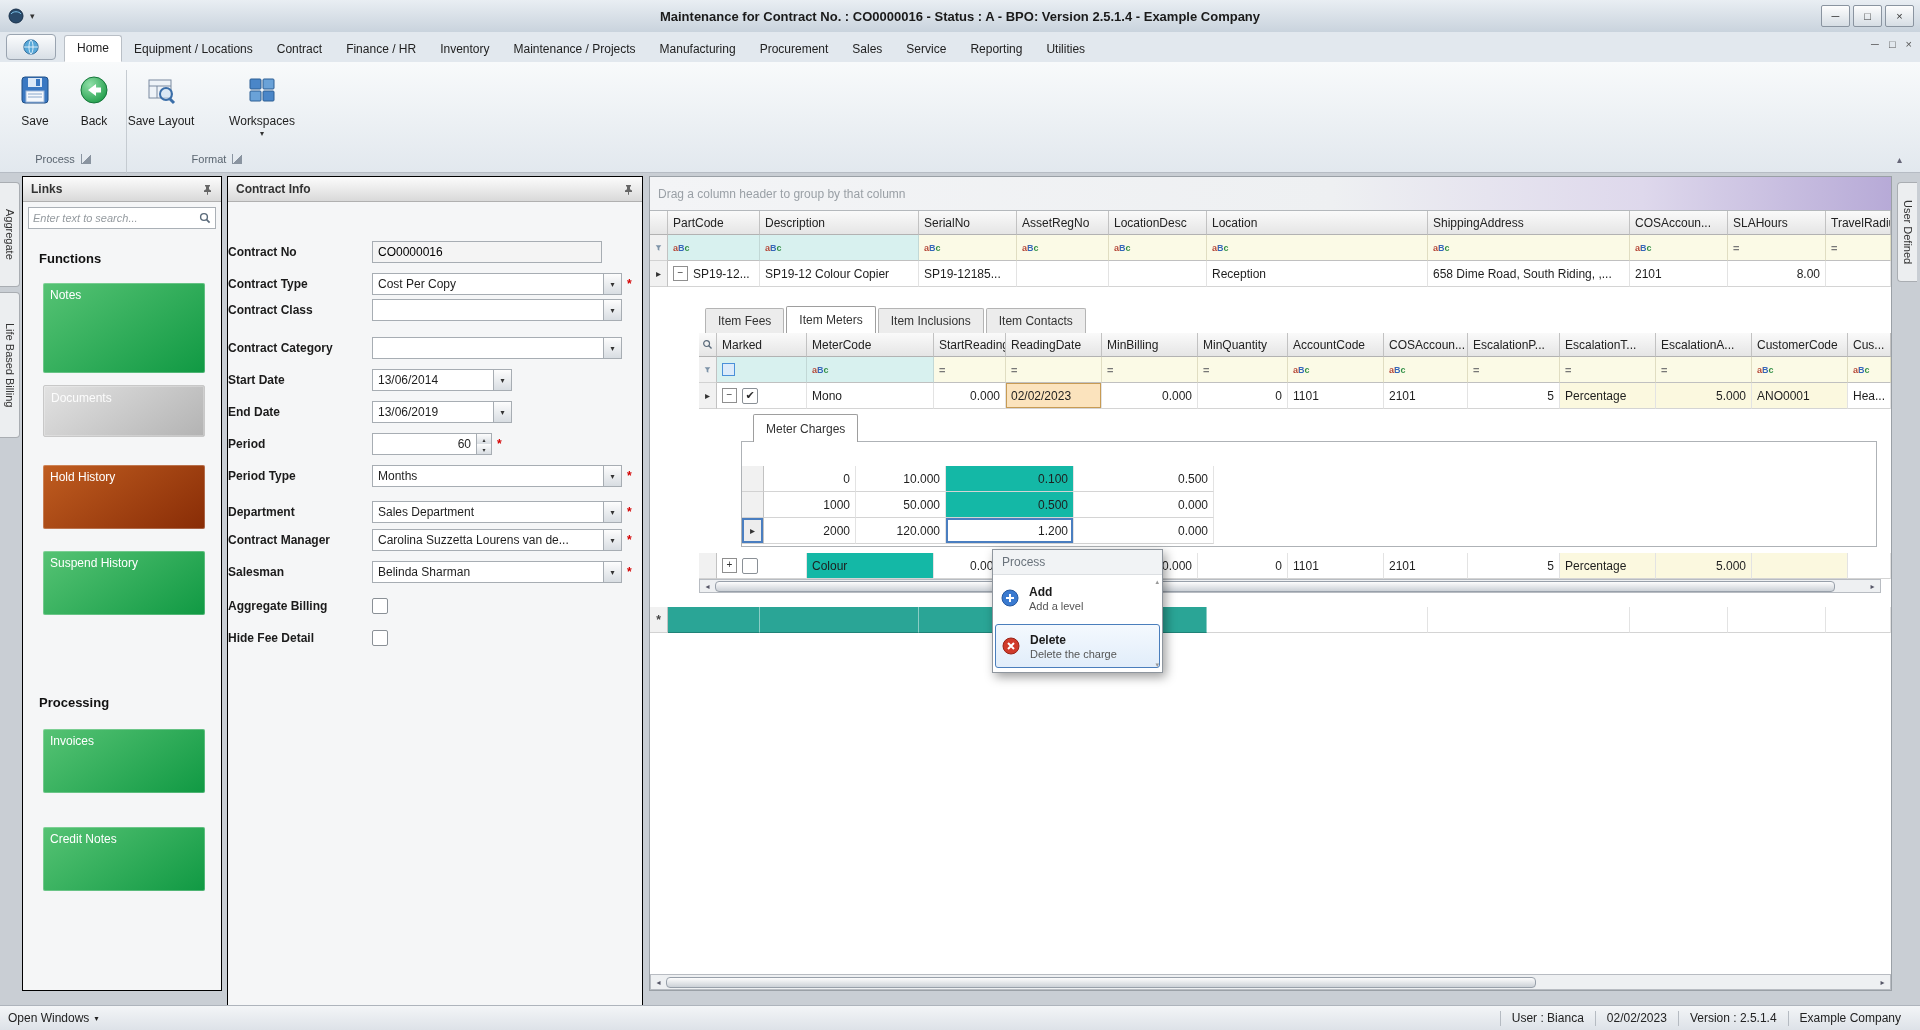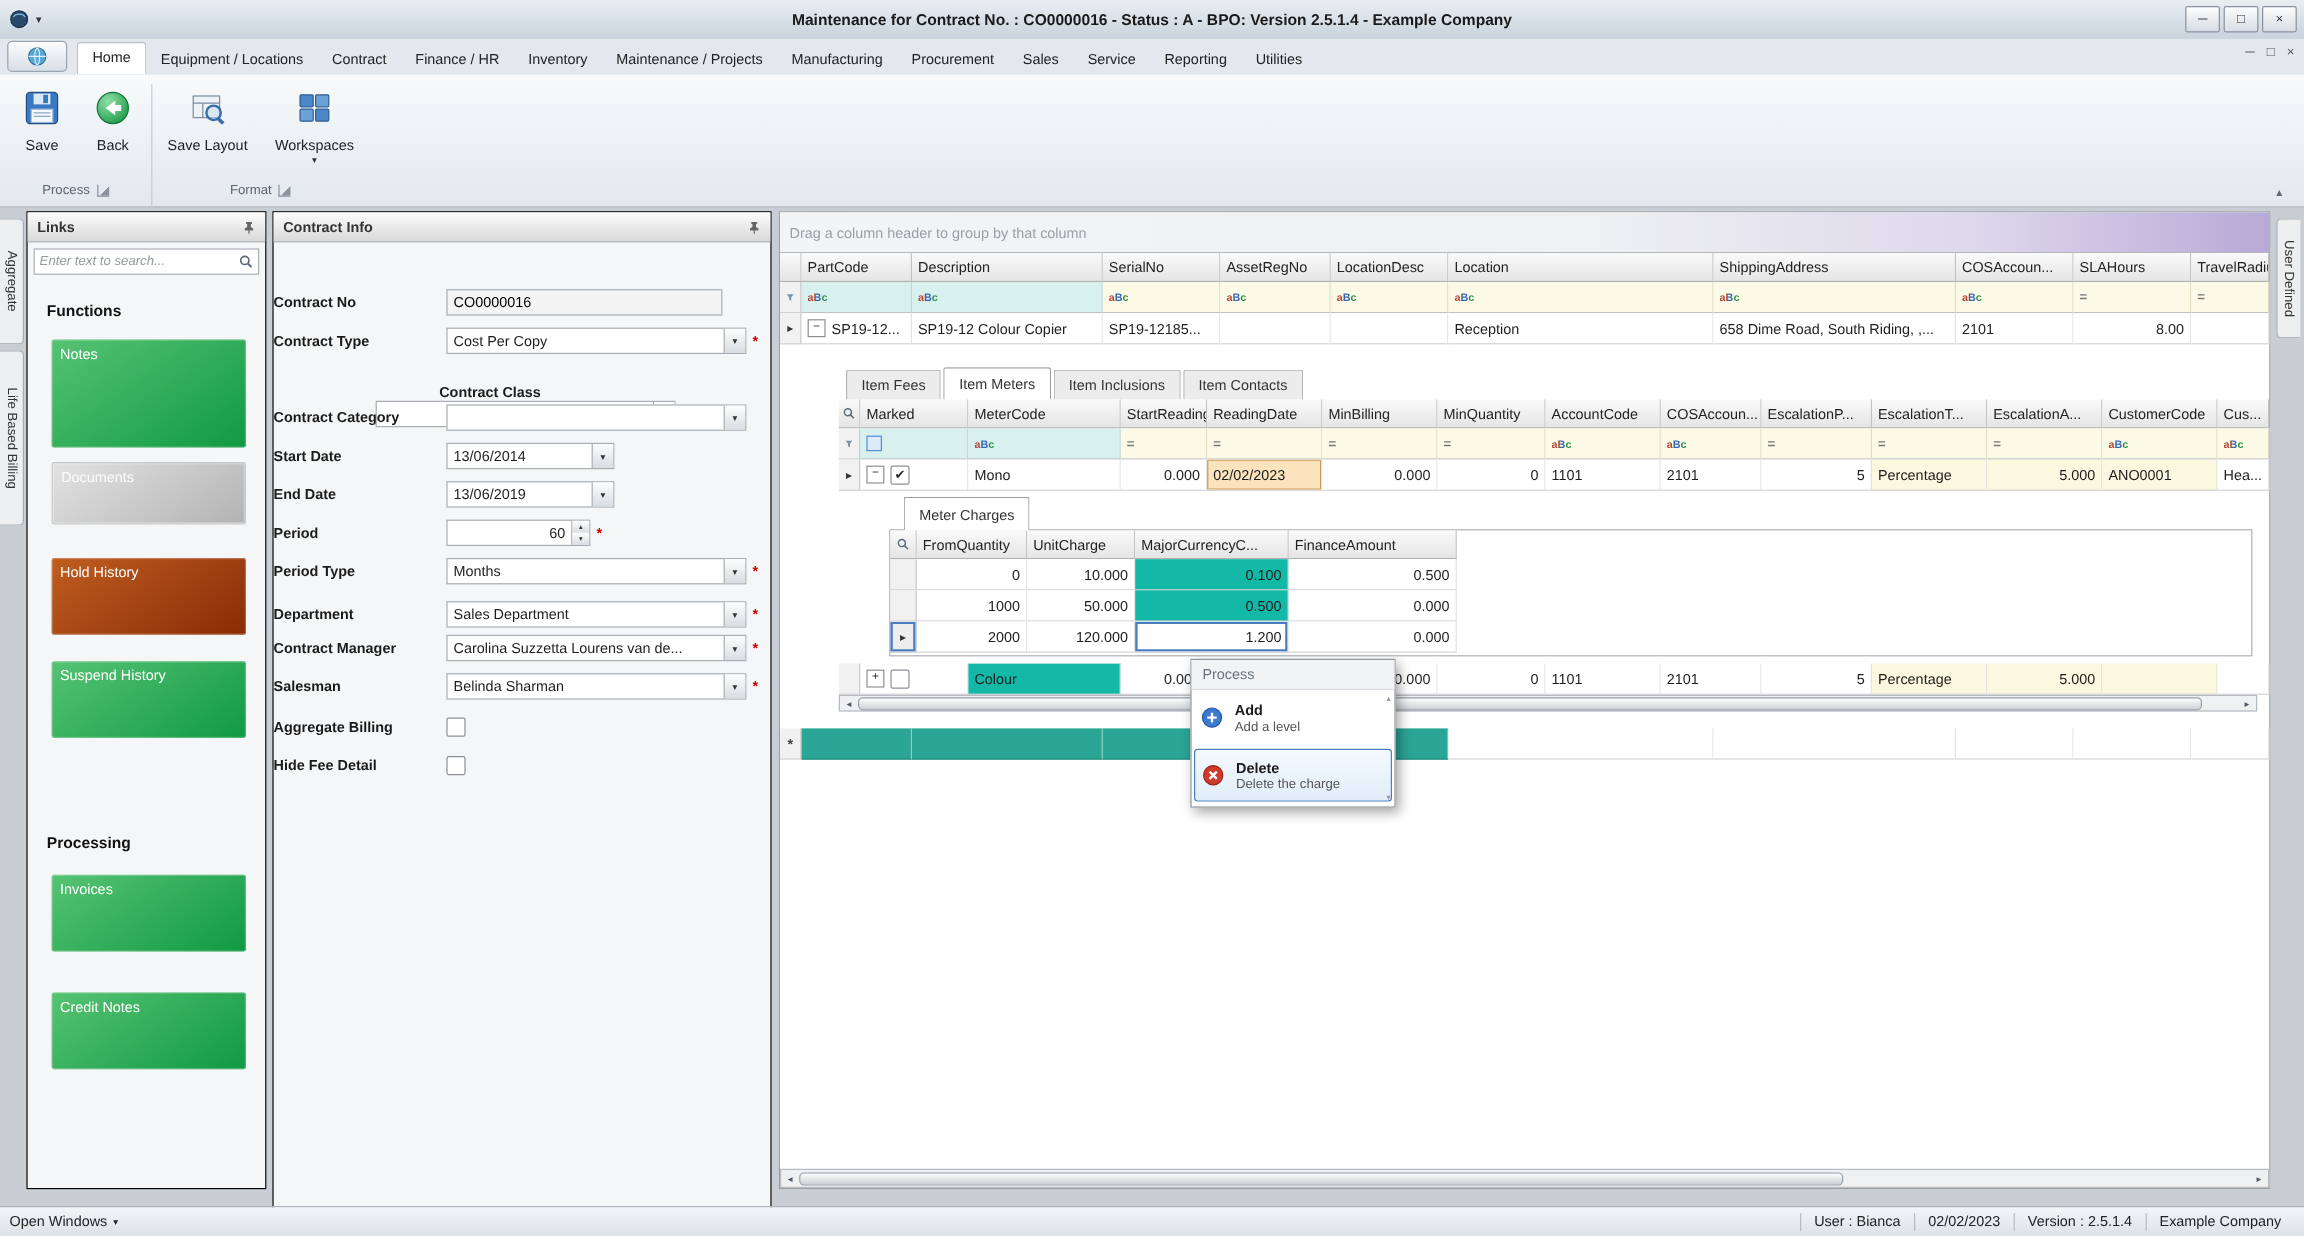--- a/index.html
+++ b/index.html
@@ -234,21 +234,21 @@
             <stop offset="0" stop-color="#90e0a8"></stop>
             <stop offset="1" stop-color="#1c9a46"></stop>
           </radialGradient>
         </defs>
       <circle cx="16" cy="16" r="13" fill="url(#gb)" stroke="#14763a"></circle>
       <path d="M18 10l-8 6 8 6v-3.5h5v-5h-5z" fill="#fff"></path>
     </svg>
     <span class="blabel">Back</span>
   </div>
   <div class="rsep" style="left:126px;"></div>
-  <div class="bigbtn" style="left:132px;width:82px;text-align:center;">
+  <div class="bigbtn" style="left:120px;width:82px;text-align:center;">
     <svg width="32" height="32" viewBox="0 0 32 32">
       <rect x="4" y="6" width="22" height="18" fill="#eef3f8" stroke="#7a8aa0"></rect>
       <line x1="4" y1="12" x2="26" y2="12" stroke="#7a8aa0"></line>
       <line x1="12" y1="12" x2="12" y2="24" stroke="#7a8aa0"></line>
       <circle cx="21" cy="20" r="6" fill="rgba(200,220,240,.55)" stroke="#3a6ea8" stroke-width="2"></circle>
       <line x1="25" y1="25" x2="29" y2="29" stroke="#3a6ea8" stroke-width="3"></line>
     </svg>
     <span class="blabel">Save Layout</span>
   </div>
   <div class="bigbtn" style="left:218px;width:88px;">
@@ -331,21 +331,21 @@
     <div class="fctl">
         <div class="fcombo" style="width:250px;">
       <span class="fval">Cost Per Copy</span>
       <span class="fdrop">
             <span>▾</span>
           </span>
     </div>
         <span class="req">*</span>
       </div>
   </div>
-  <div class="frow" style="top:143px;flex-direction:column;">
+  <div class="frow" style="top:122px;">
     <div class="flabel">Contract Class</div>
     <div class="fctl">
         <div class="fcombo" style="width:250px;">
       <span class="fval"></span>
       <span class="fdrop">
             <span>▾</span>
           </span>
     </div>
       </div>
   </div>
@@ -722,41 +722,20 @@
     <div class="c dc">
         <span>Hea...</span>
       </div>
   </div>
 
   <div class="dtabs" style="left:103px;top:238px;height:27px;z-index:2;">
     <span class="dtab active" style="height:27px;">Meter Charges</span>
   </div>
 
   <div id="cbox" class="abs" style="position:absolute;">
-    <div class="grow wC" style="left:0;top:0;width:1134px;height:24px;">
-      <div class="c hc" style="justify-content:center;padding:0 2px;">
-        <svg width="11" height="11" viewBox="0 0 12 12">
-            <circle cx="5" cy="5" r="3.2" fill="none" stroke="#5a6a7a" stroke-width="1.3"></circle>
-            <line x1="7.4" y1="7.4" x2="10.4" y2="10.4" stroke="#5a6a7a" stroke-width="1.5"></line>
-          </svg>
-      </div>
-      <div class="c hc">
-          <span>FromQuantity</span>
-        </div>
-      <div class="c hc">
-          <span>UnitCharge</span>
-        </div>
-      <div class="c hc">
-          <span>MajorCurrencyC...</span>
-        </div>
-      <div class="c hc">
-          <span>FinanceAmount</span>
-        </div>
-      <div class="fill"></div>
-    </div>
     <div class="grow wC" style="left:0;top:24px;width:1134px;height:26px;">
       <div class="c ic"></div>
       <div class="c dc n">
           <span>0</span>
         </div>
       <div class="c dc n">
           <span>10.000</span>
         </div>
       <div class="c dc n gcell">
           <span>0.100</span>

